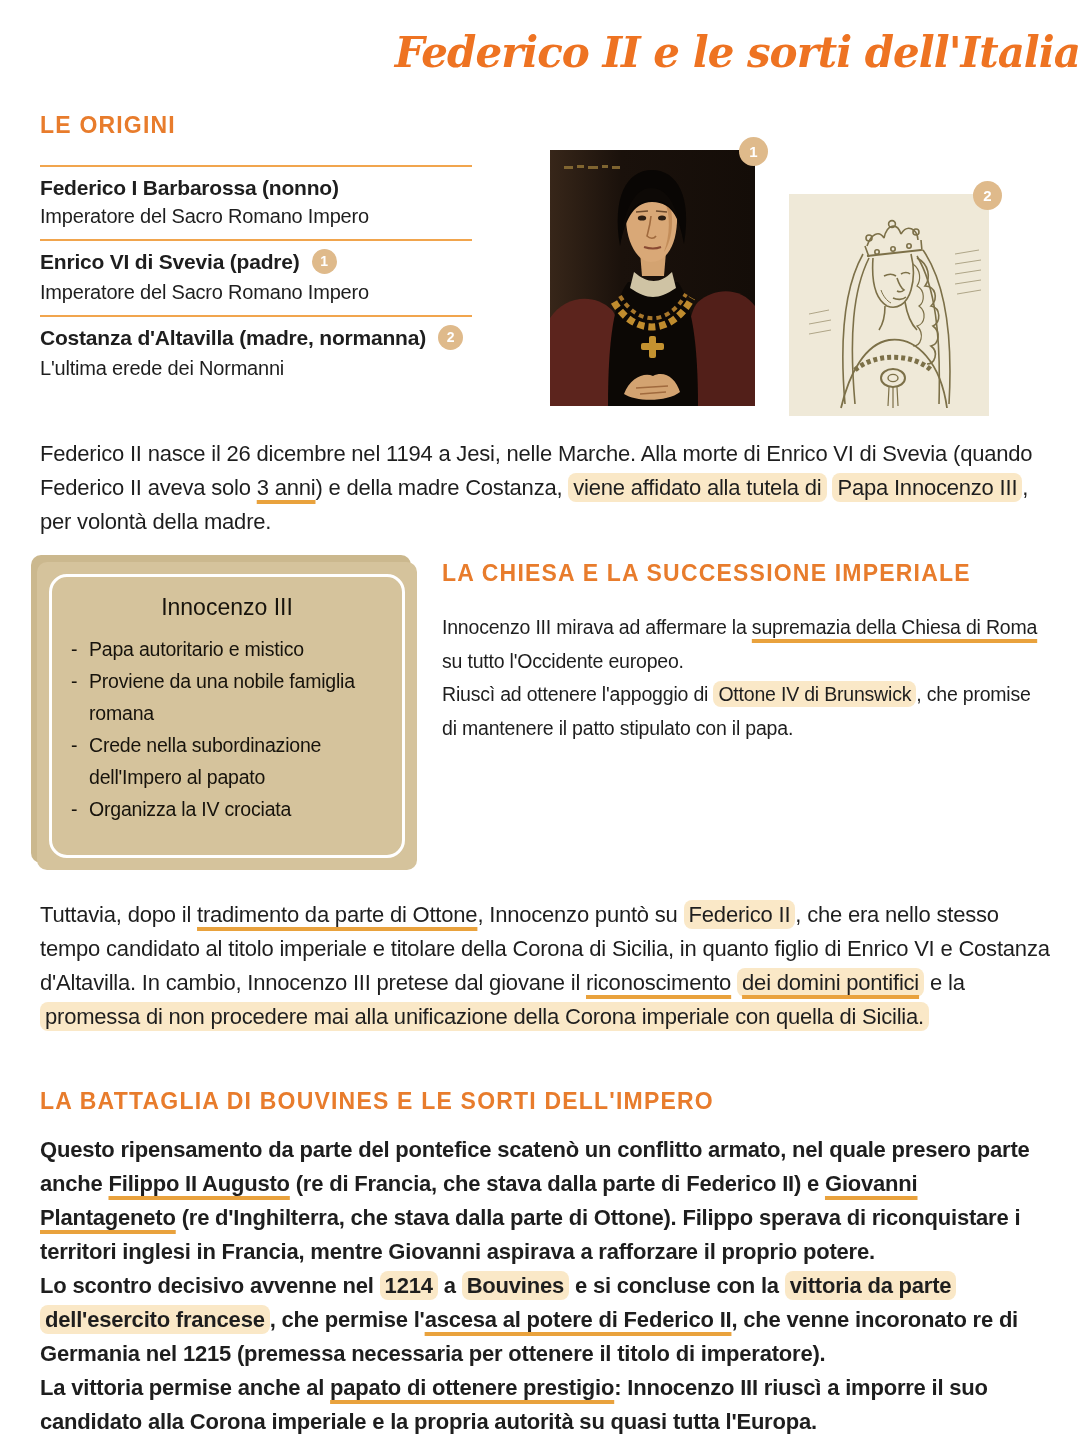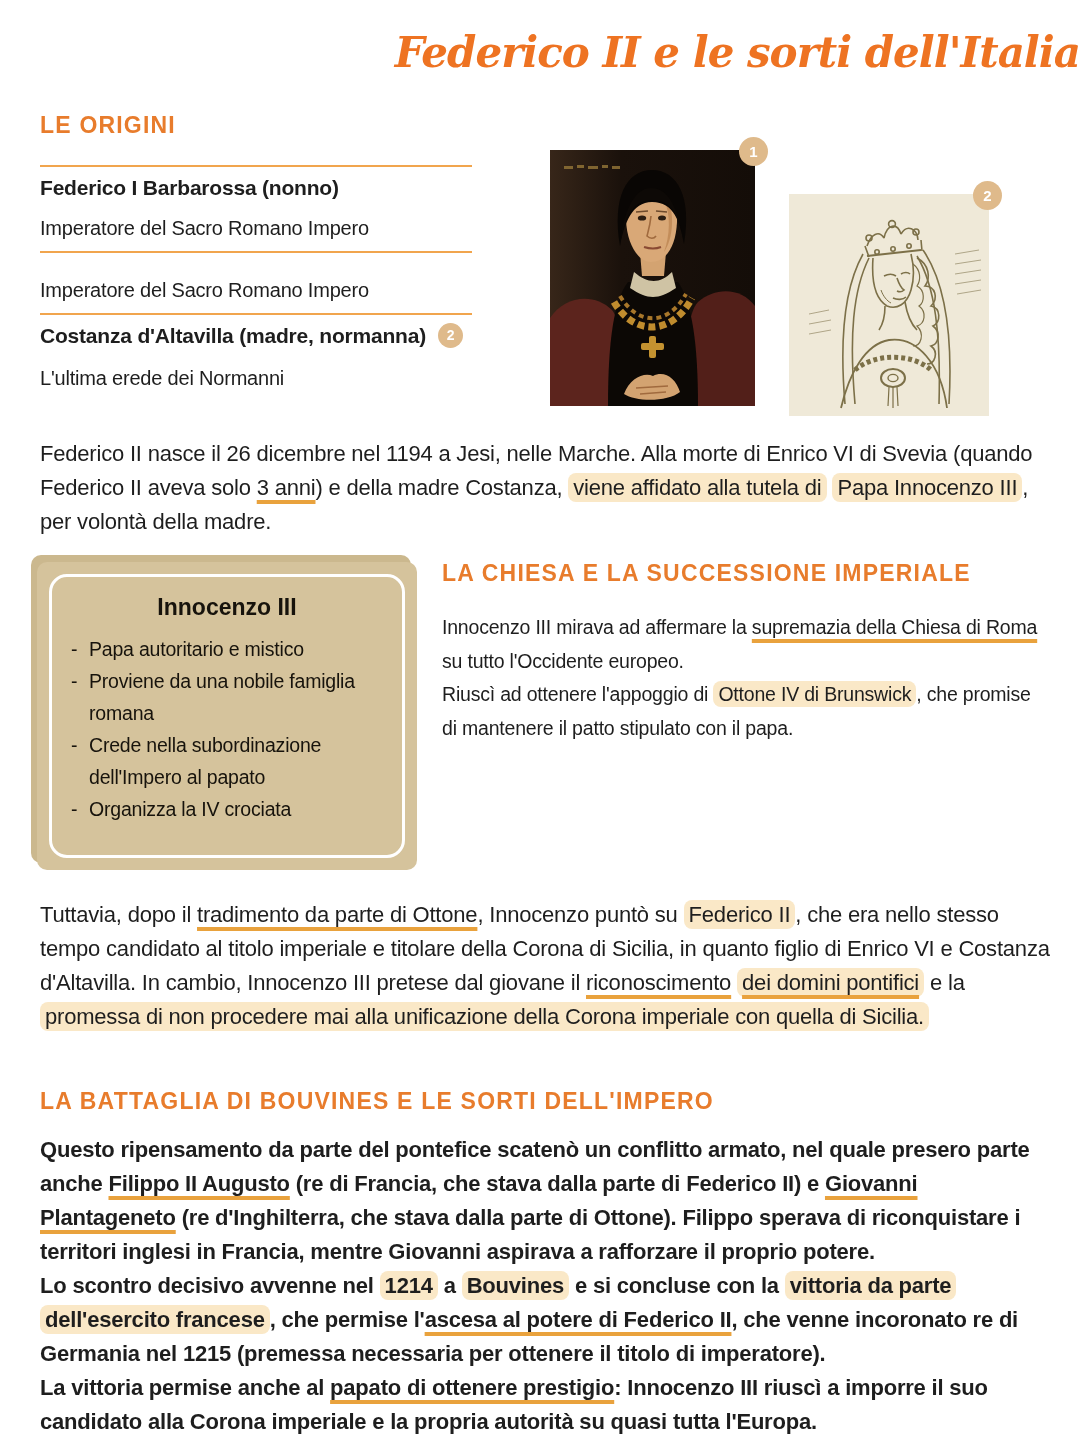--- a/index.html
+++ b/index.html
@@ -25,21 +25,21 @@
   }
   .h-orange{
     margin:0;color:var(--accent-orange);font-weight:bold;font-size:23px;letter-spacing:1.2px;
   }
   
   .origins{position:absolute;left:40px;top:112px;width:440px;}
   .divider{border:none;border-top:2.5px solid var(--divider-orange);margin:0;width:432px;}
   .divider.first{margin-top:26px;}
   .person{padding:9px 0 11px;}
   .person-name{font-size:21px;font-weight:bold;white-space:nowrap;letter-spacing:-0.2px;}
-  .person-desc{font-size:20px;margin-top:17px;letter-spacing:-0.2px;}
+  .person-desc{font-size:20px;margin-top:5px;letter-spacing:-0.2px;}
   .badge{
     display:inline-flex;width:25px;height:25px;border-radius:50%;background:var(--badge-tan);
     color:#fff;font-weight:bold;font-size:14px;align-items:center;justify-content:center;
     vertical-align:middle;margin-left:12px;position:relative;top:-2px;
   }
   .badge:empty{display:none;}
   
   .figure{position:absolute;}
   .fig-1{left:550px;top:150px;width:205px;height:256px;}
   .fig-2{left:789px;top:194px;width:200px;height:222px;}
@@ -68,21 +68,21 @@
   
   .infobox{
     position:absolute;left:37px;top:562px;width:380px;height:308px;
     background:var(--box-tan);border-radius:10px;
     box-shadow:-6px -7px 0 var(--box-shadow-tan);
   }
   .infobox::before{
     content:"";position:absolute;inset:12px;border:3px solid #ffffff;border-radius:18px;pointer-events:none;
   }
   .infobox-title{
-    margin:32px 0 12px;text-align:center;font-size:23px;font-weight:bold;color:#17130c;
+    margin:32px 0 12px;text-align:center;font-size:23px;font-weight:normal;color:#17130c;
   }
   .infobox-list{list-style:none;margin:0;padding:0 30px 0 34px;}
   .infobox-list li{
     position:relative;font-size:19.5px;line-height:32px;padding-left:18px;color:#17130c;letter-spacing:-0.2px;
   }
   .infobox-list li::before{content:"-";position:absolute;left:0;}
   .right-col{position:absolute;left:442px;top:560px;width:604px;}
   .right-col .h-orange{margin-bottom:24px;}
   .right-col p{
     margin:0;font-size:19.5px;line-height:33.5px;letter-spacing:-0.2px;
@@ -99,20 +99,21 @@
 
   <section class="origins">
     <h2 class="h-orange">LE ORIGINI</h2>
     <hr class="divider first">
     <div class="person">
       <div class="person-name"><span>Federico I Barbarossa (nonno)</span></div>
       <div class="person-desc">Imperatore del Sacro Romano Impero</div>
     </div>
     <hr class="divider">
     <div class="person">
+      <div class="person-name"><span>Enrico VI di Svevia (padre)</span><span class="badge">1</span></div>
       <div class="person-desc">Imperatore del Sacro Romano Impero</div>
     </div>
     <hr class="divider">
     <div class="person">
       <div class="person-name"><span>Costanza d'Altavilla (madre, normanna)</span><span class="badge">2</span></div>
       <div class="person-desc">L'ultima erede dei Normanni</div>
     </div>
   </section>
 
   <figure class="figure fig-1" style="margin:0;">

